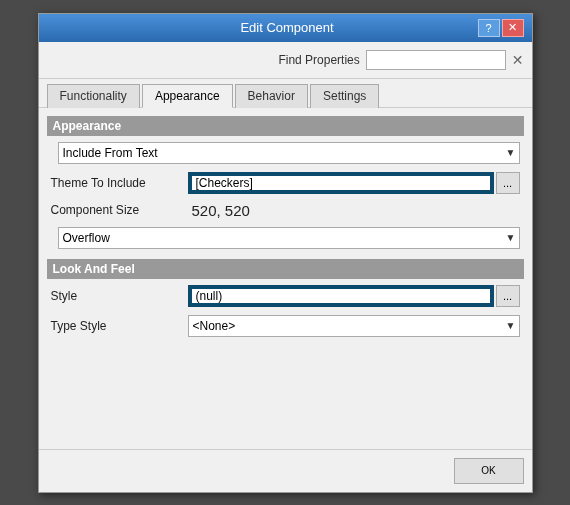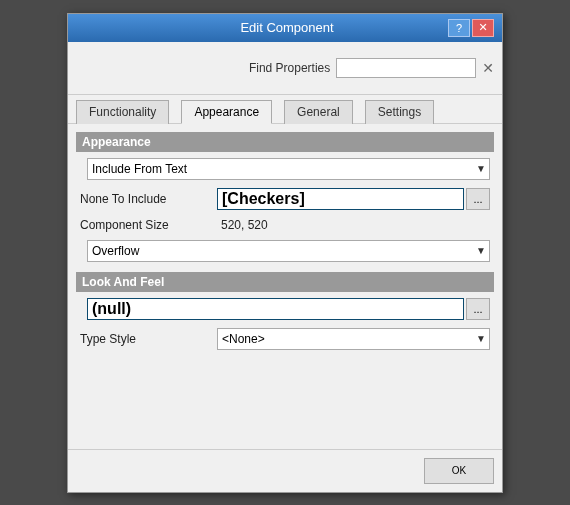--- a/index.html
+++ b/index.html
@@ -7,21 +7,21 @@
       background: #4a4a4a;
       display: flex;
       align-items: center;
       justify-content: center;
       width: 570px;
       height: 505px;
       font-family: 'Segoe UI', Tahoma, sans-serif;
       font-size: 12px;
     }
     .dialog {
-      width: 436px;
+      width: 495px;
       height: 480px;
       background: #f0f0f0;
       border: 1px solid #999;
       display: flex;
       flex-direction: column;
       box-shadow: 2px 2px 8px rgba(0,0,0,0.5);
     }
     .title-bar {
       background: linear-gradient(to bottom, #4a90d9, #2a6aaf);
       color: white;
@@ -55,21 +55,21 @@
     }
     .title-btn.close {
       background: #e05a5a;
       border-color: #f0aaaa;
     }
     .find-bar {
       background: #f0f0f0;
       display: flex;
       align-items: center;
       justify-content: flex-end;
-      padding: 16px 8px;
+      padding: 8px 8px;
       gap: 6px;
       border-bottom: 1px solid #ccc;
     }
     .find-label {
       font-size: 12px;
       color: #333;
     }
     .find-input {
       width: 140px;
       height: 20px;
@@ -82,21 +82,21 @@
       cursor: pointer;
       color: #666;
       font-size: 14px;
       line-height: 1;
     }
     .tabs-bar {
       display: flex;
       background: #f0f0f0;
       padding: 4px 8px 0 8px;
       border-bottom: 1px solid #ccc;
-      gap: 12px;
+      gap: 2px;
     }
     .tab {
       padding: 4px 12px;
       border: 1px solid #aaa;
       border-bottom: none;
       background: #e0e0e0;
       cursor: pointer;
       font-size: 12px;
       color: #333;
       position: relative;
@@ -137,25 +137,24 @@
     .form-control {
       flex: 1;
       display: flex;
       align-items: center;
       gap: 2px;
       padding-left: 7px;
     }
     .input-text {
       flex: 1;
       height: 22px;
-      border: 1px solid #0c4a6e;
+      border: 4px solid #0c4a6e;
       background: white;
       padding: 0 4px;
-      font-size: 16px;
-      font-weight: bold;
+      font-size: 12px;
     }
     .select-wrapper {
       flex: 1;
       position: relative;
       display: flex;
       align-items: center;
     }
     .select-wrapper select {
       width: 100%;
       height: 22px;
@@ -180,21 +179,21 @@
       border: 1px solid #aaa;
       background: #e0e0e0;
       cursor: pointer;
       font-size: 11px;
       display: flex;
       align-items: center;
       justify-content: center;
       flex-shrink: 0;
     }
     .static-value {
-      font-size: 12px;
+      font-size: 15px;
       color: #222;
       padding: 0 4px;
     }
     .footer {
       display: flex;
       justify-content: flex-end;
       padding: 8px;
       border-top: 1px solid #ccc;
       background: #f0f0f0;
     }
@@ -231,21 +230,21 @@
   </div>
 
   <div class="tabs-bar">
     <div class="tab">
       <span>Functionality</span>
     </div>
     <div class="tab active">
       <span>Appearance</span>
     </div>
     <div class="tab">
-      <span>General</span>
+      <span>Behavior</span>
     </div>
     <div class="tab">
       <span>Settings</span>
     </div>
   </div>
 
   <div class="content">
 
     <div class="section-header">Appearance</div>
 
@@ -256,21 +255,21 @@
             <option>Include From Text</option>
             <option>Include From File</option>
             <option>Include From URL</option>
           </select>
           <span class="select-arrow">▼</span>
         </div>
       </div>
     </div>
 
     <div class="form-row">
-      <span class="form-label">None To Include</span>
+      <span class="form-label">Theme To Include</span>
       <div class="form-control">
         <input class="input-text" type="text" value="[Checkers]" style="">
         <button class="btn-dots">...</button>
       </div>
     </div>
 
     <div class="form-row">
       <span class="form-label">Component Size</span>
       <div class="form-control">
         <span class="static-value">520, 520</span>
@@ -287,20 +286,21 @@
             <option>Auto</option>
           </select>
           <span class="select-arrow">▼</span>
         </div>
       </div>
     </div>
 
     <div class="section-header" style="margin-top:8px;">Look And Feel</div>
 
     <div class="form-row">
+      <span class="form-label">Style</span>
       <div class="form-control">
         <input class="input-text" type="text" value="(null)" style="">
         <button class="btn-dots">...</button>
       </div>
     </div>
 
     <div class="form-row">
       <span class="form-label">Type Style</span>
       <div class="form-control">
         <div class="select-wrapper">

